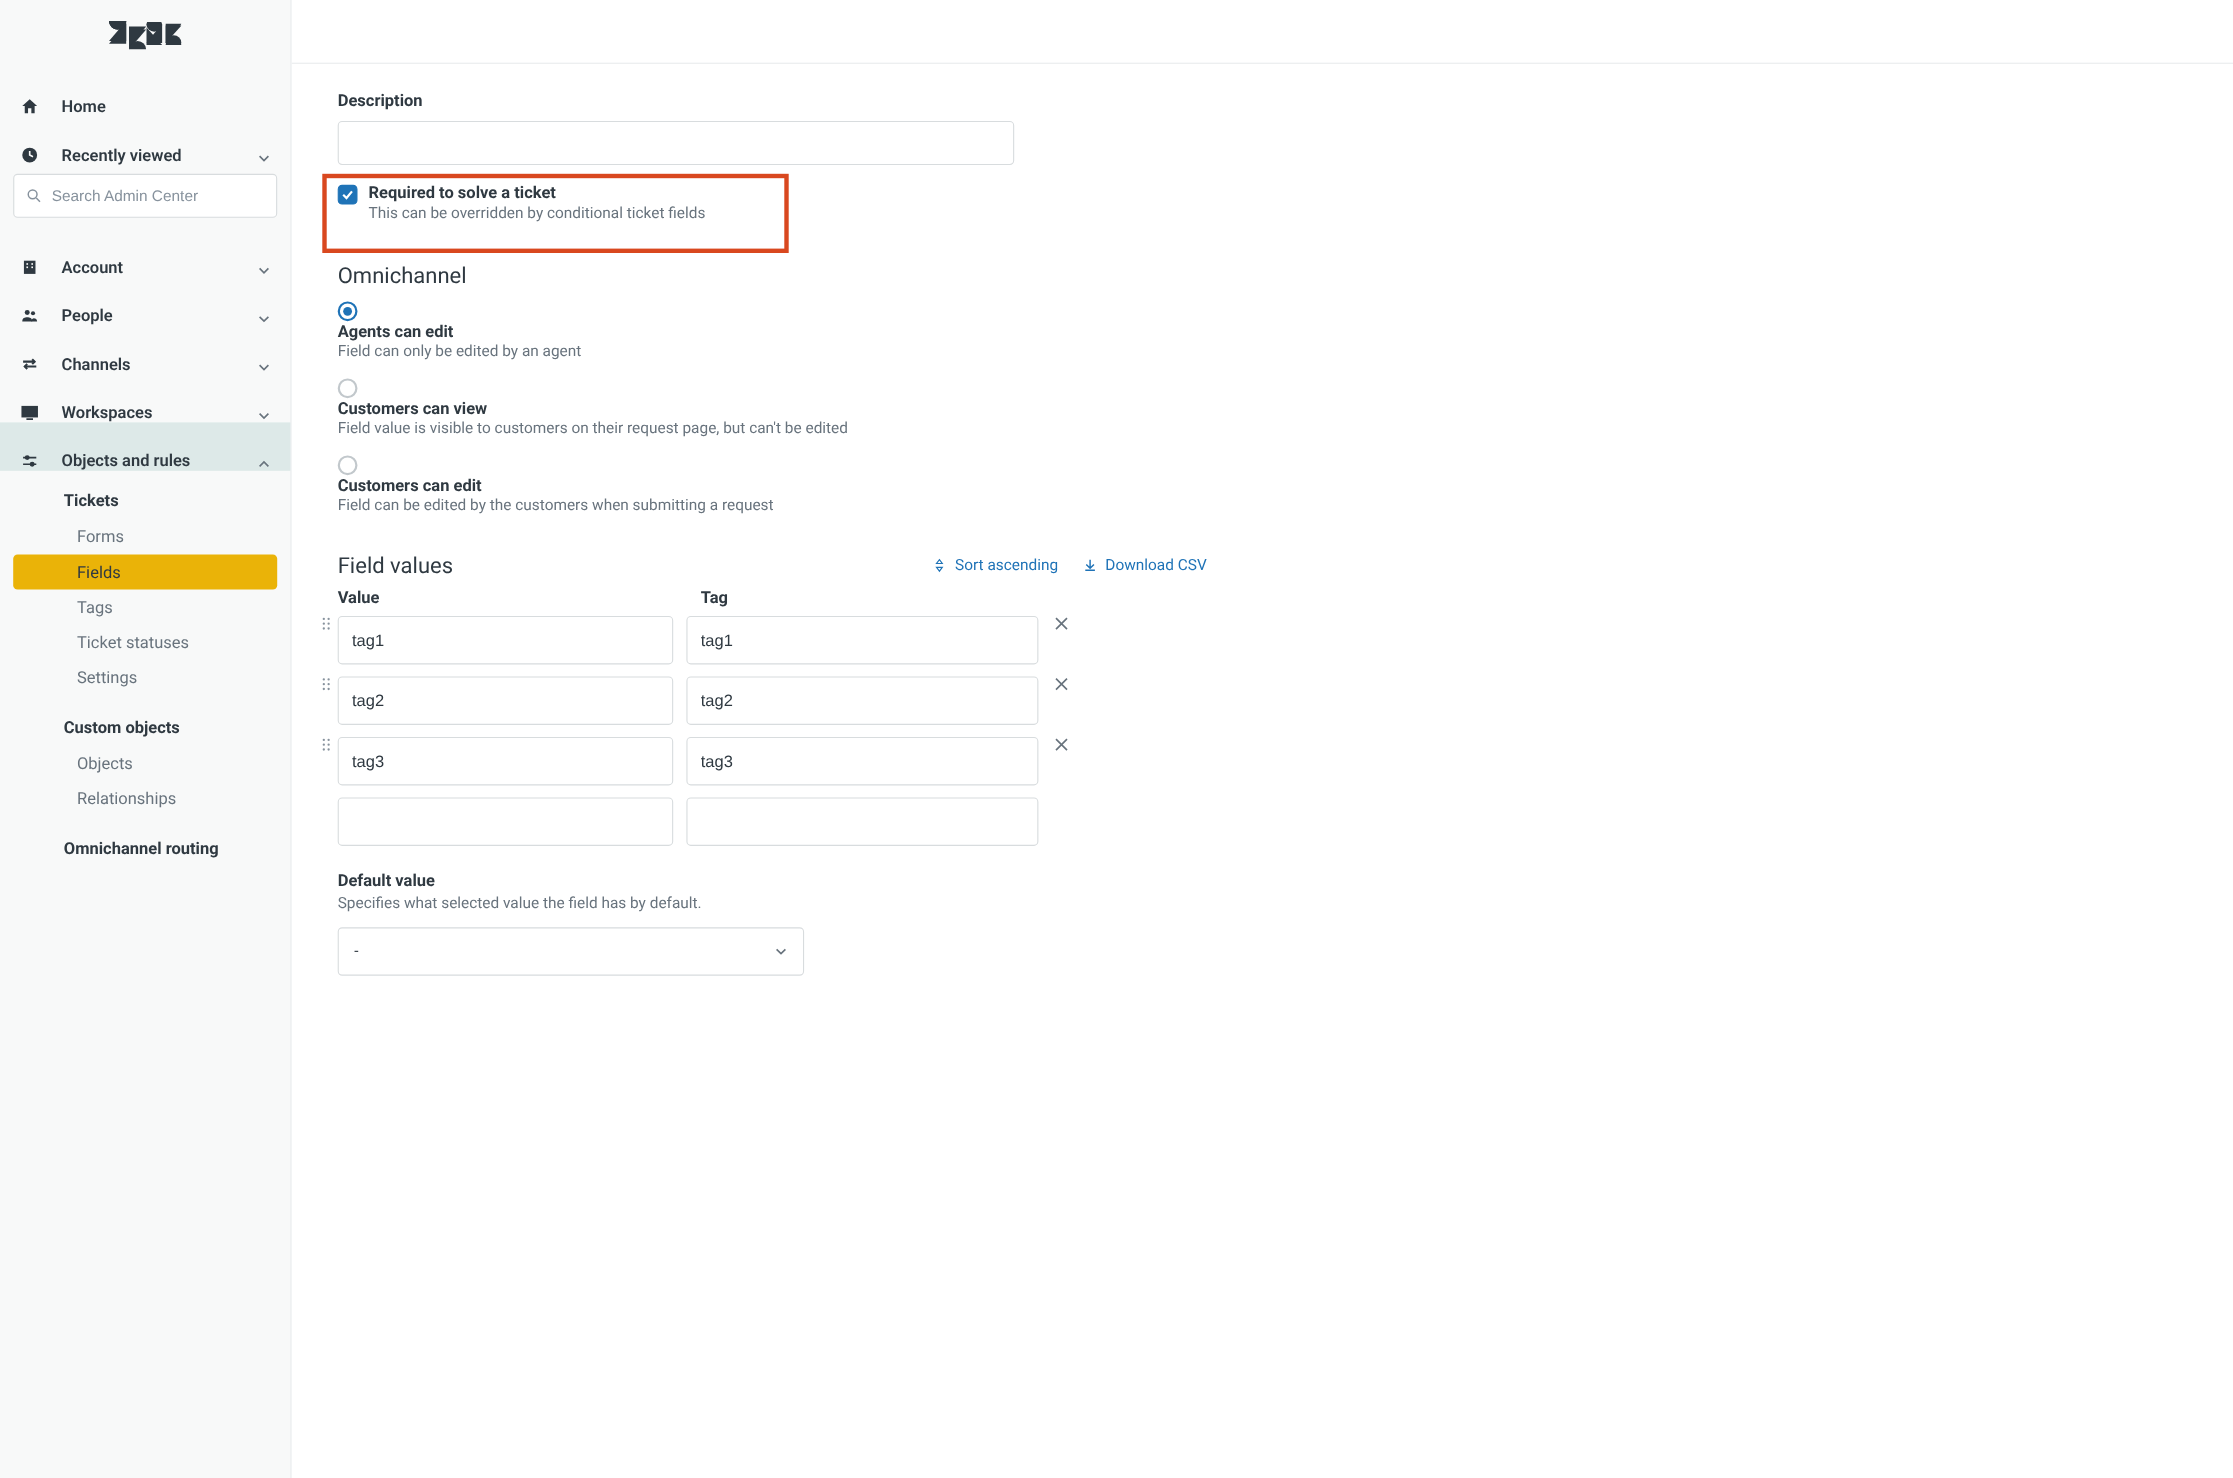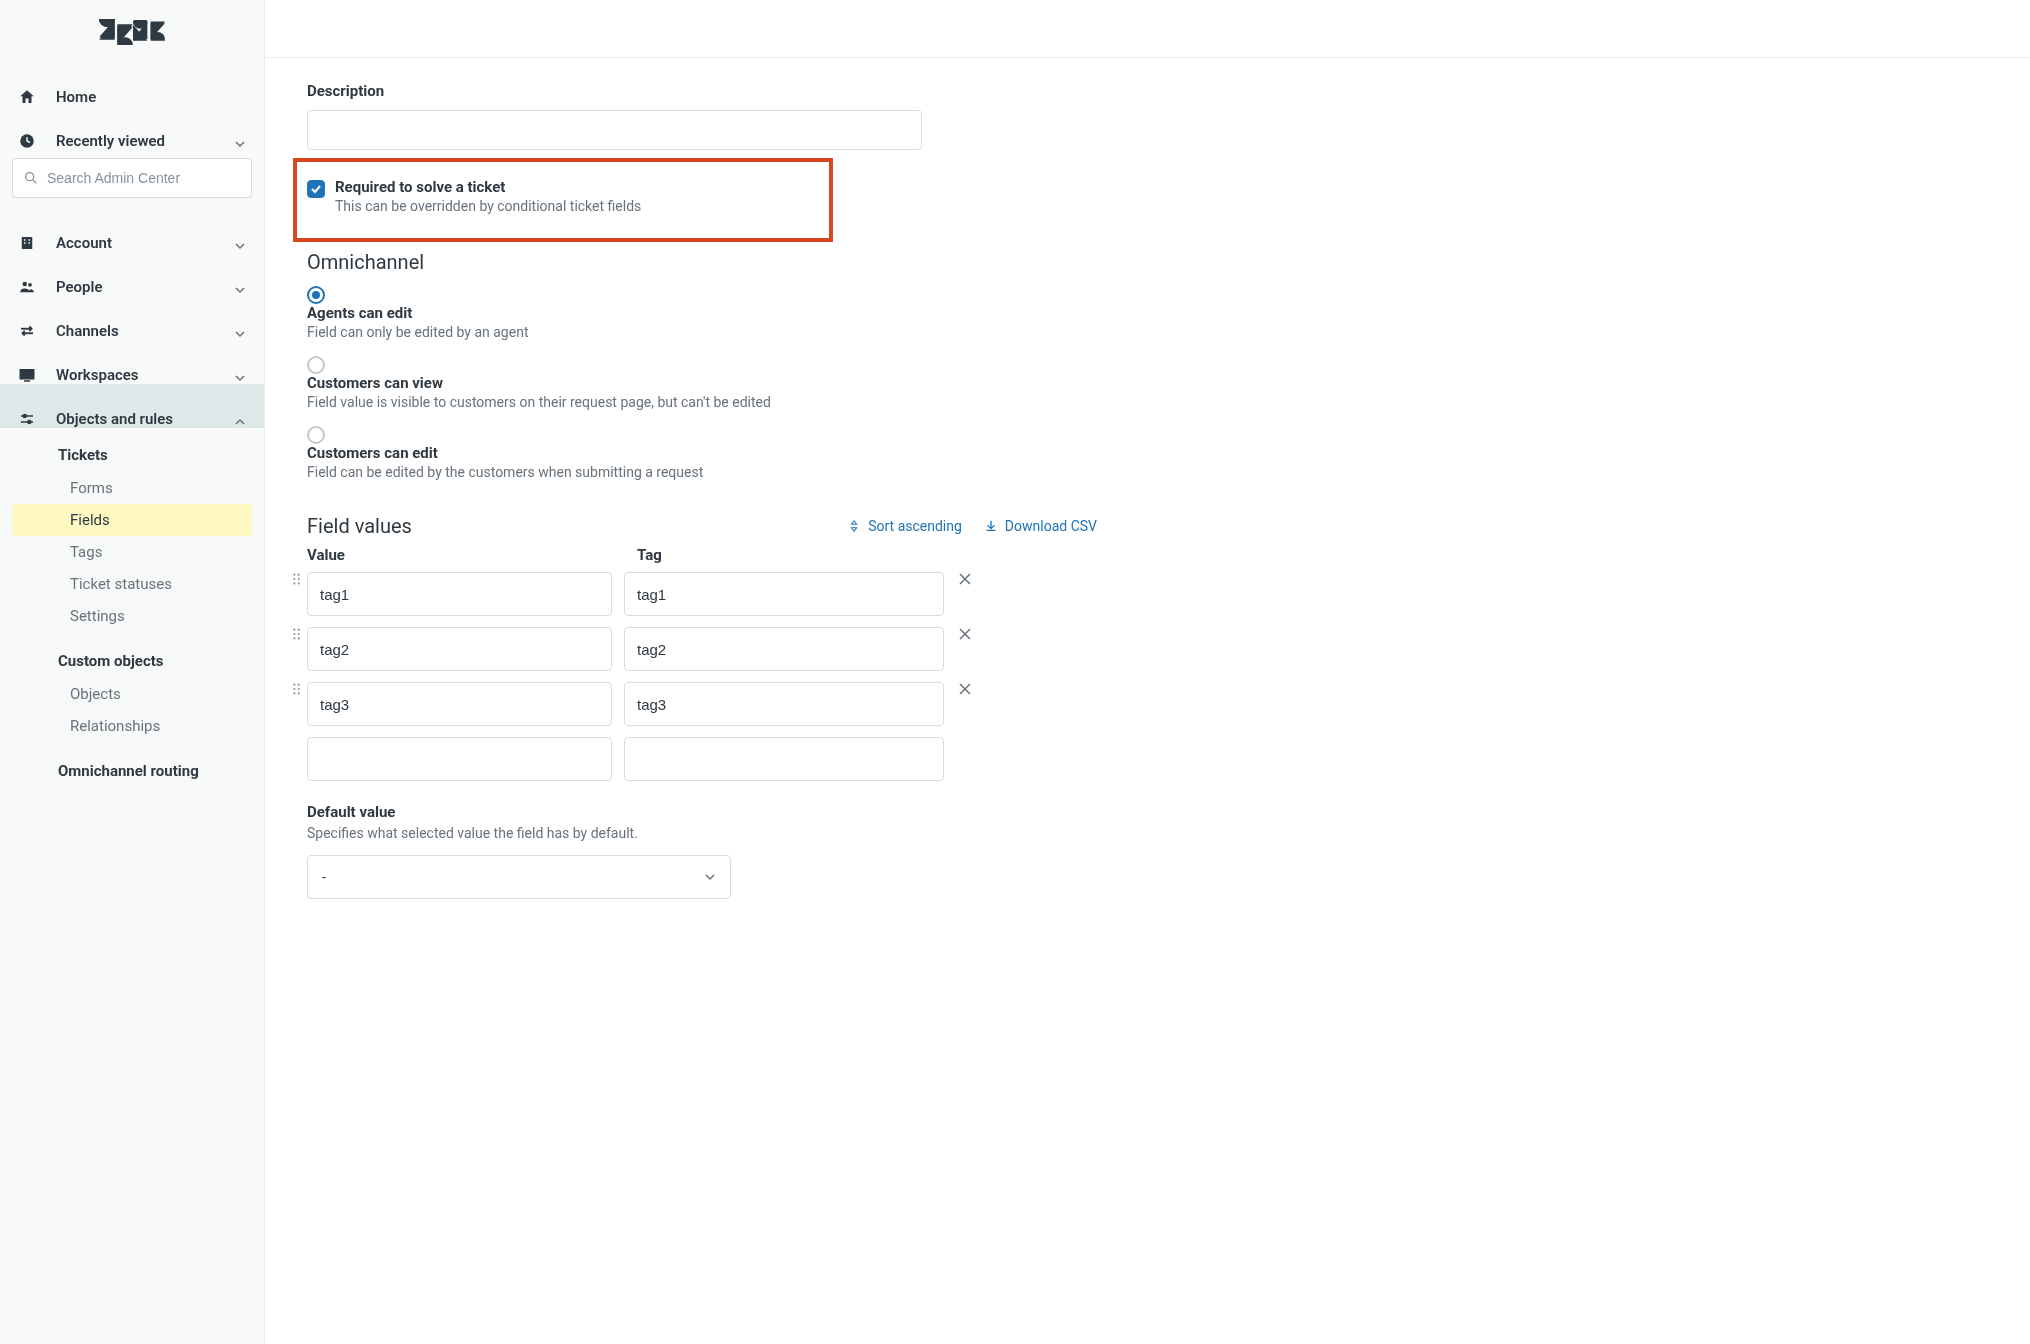--- a/index.html
+++ b/index.html
@@ -70,21 +70,21 @@
   }
   .subnav-item {
     font-size: 15px;
     color: #68737d;
     padding: 7px 0 7px 58px;
     cursor: pointer;
     border-radius: 4px;
     margin: 0 12px;
   }
   .subnav-item.active {
-    background: #fef9c3;
+    background: #eab308;
     color: #2f3941;
   }
   
   .main {
     flex:1;
     overflow:auto;
   }
   .top-blank {
     height: 58px;
     border-bottom: 1px solid #e9ebed;
@@ -103,23 +103,23 @@
     width: 615px;
     height: 40px;
     border: 1px solid #d8dcde;
     border-radius: 4px;
     font-size: 14px;
     padding: 0 10px;
     outline:none;
   }
   .highlight-box {
     border: 4px solid #d9481f;
-    padding: 16px 14px 24px 8px;
+    padding: 4px 14px 24px 8px;
     margin: 8px 0 6px -14px;
-    width: 540px;
+    width: 424px;
   }
   .check-row { display:flex; }
   .chk {
     width: 18px; height: 18px;
     border-radius: 4px;
     background: #1f73b7;
     border: 1px solid #1f73b7;
     margin: 2px 10px 0 2px;
     display:flex; align-items:center; justify-content:center;
     flex-shrink:0;

